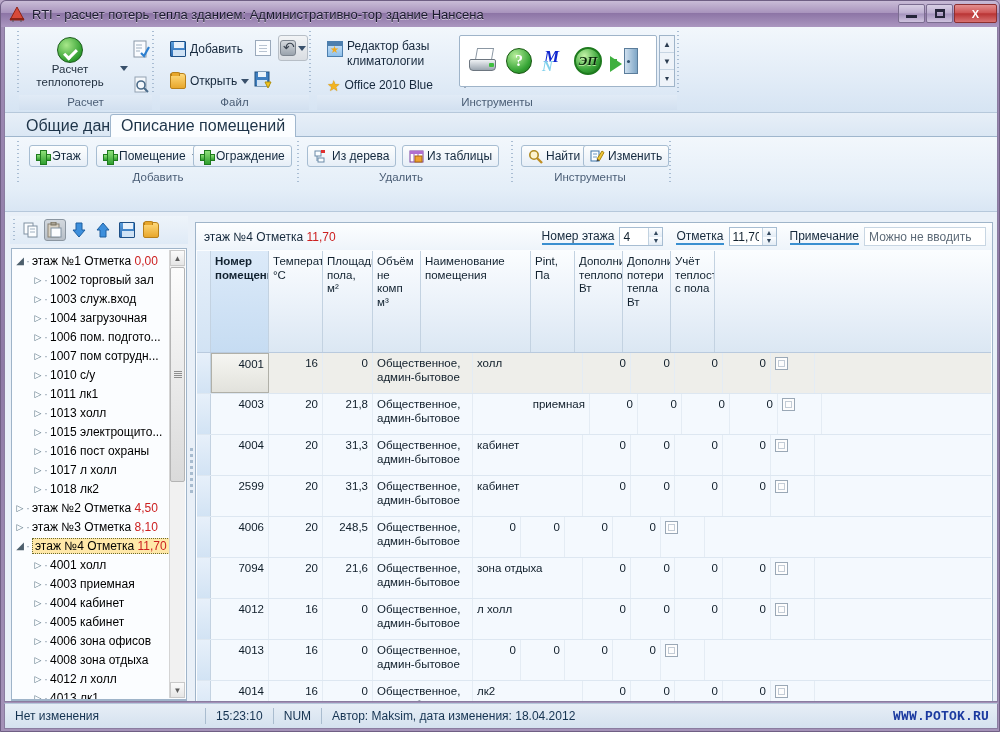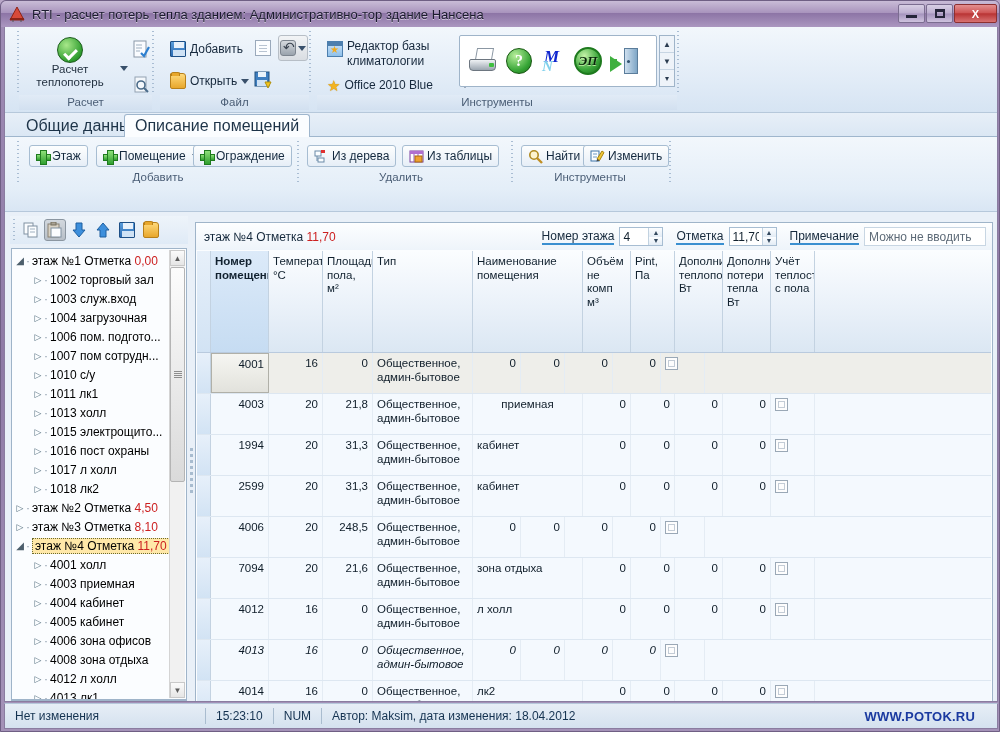--- a/index.html
+++ b/index.html
@@ -249,22 +249,22 @@
   .chk { width:13px; height:13px; border:1px solid #9aa8b6; background:#fdfdfd;
     display:inline-block; }
   .chk i { display:block; width:7px; height:7px; margin:2px; border:1px solid #c3ccd6; }
   
   .statusbar { position:absolute; left:3px; top:702px; width:994px; height:26px;
     background:linear-gradient(to bottom,#e7eef6,#d4e1ef);
     border:1px solid #8a7ca0; border-top:1px solid #b6c8db;
     display:flex; align-items:center; font-size:12px; color:#143250; }
   .statusbar .seg { padding:0 10px; height:20px; display:flex; align-items:center; }
   .vsep { width:1px; height:16px; background:#a9bccf; }
-  .potok { margin-left:auto; margin-right:22px; color:#1b3aa0; font-weight:bold;
-    font-size:13px; letter-spacing:.2px; }
+  .potok { margin-left:auto; margin-right:8px; color:#1b3aa0; font-weight:bold;
+    font-size:13px; letter-spacing:.2px;font-family:Liberation Mono, monospace; }
 </style>
 </head>
 <body>
 
 <div class="window">
 
   <div class="titlebar">
     <div class="title-icon">
       <svg width="18" height="18" viewBox="0 0 18 18">
         <polygon points="9,2 16,15 2,15" fill="#d84a3a" stroke="#8d2418" stroke-width="1"></polygon>
@@ -388,21 +388,21 @@
           <div>▼</div>
           <div>▾</div>
         </div>
 
         <div class="rgroup-label" style="left:2px; right:2px;">Инструменты</div>
       </div>
     </div>
 
     <div class="tabstrip">
       <div class="tab" style="left:10px;">Общие данные</div>
-      <div class="tab active" style="left:119px;">Описание помещений</div>
+      <div class="tab active" style="left:105px;">Описание помещений</div>
     </div>
 
     <div class="toolbar2">
       <div class="dotsep" style="left:12px; top:4px; height:44px;"></div>
       <div class="tbtn" style="left:24px; top:8px;">
         <span class="plus"></span>
         <span>Этаж</span>
       </div>
       <div class="tbtn" style="left:91px; top:8px;">
         <span class="plus"></span>
@@ -673,57 +673,57 @@
           <span class="plainbox" style="width:122px;">Можно не вводить</span>
         </div>
       </div>
 
       <div class="grid">
         <div class="gridhdr" id="grid-header">
             <div class="rowhdr"></div>
             <div class="cell firstsel" style="width: 58px; flex: 0 0 auto;">Номер помещения</div>
             <div class="cell" style="width: 54px; flex: 0 0 auto;">Температура, °С</div>
             <div class="cell" style="width: 50px; flex: 0 0 auto;">Площадь пола, м²</div>
-            <div class="cell" style="width: 100px; flex: 0 0 auto;">Тип</div>
+            <div class="cell" style="width: 48px; flex: 0 0 auto;">Объём не комп м³</div>
             <div class="cell" style="width: 110px; flex: 0 0 auto;">Наименование помещения</div>
-            <div class="cell" style="width: 48px; flex: 0 0 auto;">Объём не комп м³</div>
             <div class="cell" style="width: 44px; flex: 0 0 auto;">Pint, Па</div>
             <div class="cell" style="width: 48px; flex: 0 0 auto;">Дополнительные теплопоступления Вт</div>
             <div class="cell" style="width: 48px; flex: 0 0 auto;">Дополнительные потери тепла Вт</div>
             <div class="cell" style="width: 44px; flex: 0 0 auto;">Учёт теплоступлений с пола</div>
           </div>
         <div id="grid-rows">
             <div class="gridrow selected" style="height: 41px;">
               <div class="rowhdr"></div>
               <div class="cell c-num" style="width: 58px; flex: 0 0 auto; text-align: right;">4001</div>
               <div class="cell" style="width: 54px; flex: 0 0 auto; text-align: right;">16</div>
               <div class="cell" style="width: 50px; flex: 0 0 auto; text-align: right;">0</div>
               <div class="cell" style="width: 100px; flex: 0 0 auto; text-align: left;">Общественное, админ-бытовое</div>
+              <div class="cell" style="width: 110px; flex: 0 0 auto; text-align: left;">холл</div>
               <div class="cell" style="width: 48px; flex: 0 0 auto; text-align: right;">0</div>
               <div class="cell" style="width: 44px; flex: 0 0 auto; text-align: right;">0</div>
               <div class="cell" style="width: 48px; flex: 0 0 auto; text-align: right;">0</div>
               <div class="cell" style="width: 48px; flex: 0 0 auto; text-align: right;">0</div>
               <div class="cell" style="width: 44px; flex: 0 0 auto; text-align: left; padding-top: 4px;"><span class="chk"><i></i></span></div>
             </div>
             <div class="gridrow" style="height: 41px;">
               <div class="rowhdr"></div>
               <div class="cell" style="width: 58px; flex: 0 0 auto; text-align: right;">4003</div>
               <div class="cell" style="width: 54px; flex: 0 0 auto; text-align: right;">20</div>
               <div class="cell" style="width: 50px; flex: 0 0 auto; text-align: right;">21,8</div>
               <div class="cell" style="width: 100px; flex: 0 0 auto; text-align: left;">Общественное, админ-бытовое</div>
-              <div class="cell" style="width: 110px; flex: 0 0 auto; text-align: center;">приемная</div>
+              <div class="cell" style="width: 110px; flex: 0 0 auto; text-align: right; margin-left: 7px;">приемная</div>
               <div class="cell" style="width: 48px; flex: 0 0 auto; text-align: right;">0</div>
               <div class="cell" style="width: 44px; flex: 0 0 auto; text-align: right;">0</div>
               <div class="cell" style="width: 48px; flex: 0 0 auto; text-align: right;">0</div>
               <div class="cell" style="width: 48px; flex: 0 0 auto; text-align: right;">0</div>
               <div class="cell" style="width: 44px; flex: 0 0 auto; text-align: left; padding-top: 4px;"><span class="chk"><i></i></span></div>
             </div>
             <div class="gridrow" style="height: 41px;">
               <div class="rowhdr"></div>
-              <div class="cell" style="width: 58px; flex: 0 0 auto; text-align: right;">1994</div>
+              <div class="cell" style="width: 58px; flex: 0 0 auto; text-align: right;">4004</div>
               <div class="cell" style="width: 54px; flex: 0 0 auto; text-align: right;">20</div>
               <div class="cell" style="width: 50px; flex: 0 0 auto; text-align: right;">31,3</div>
               <div class="cell" style="width: 100px; flex: 0 0 auto; text-align: left;">Общественное, админ-бытовое</div>
               <div class="cell" style="width: 110px; flex: 0 0 auto; text-align: left;">кабинет</div>
               <div class="cell" style="width: 48px; flex: 0 0 auto; text-align: right;">0</div>
               <div class="cell" style="width: 44px; flex: 0 0 auto; text-align: right;">0</div>
               <div class="cell" style="width: 48px; flex: 0 0 auto; text-align: right;">0</div>
               <div class="cell" style="width: 48px; flex: 0 0 auto; text-align: right;">0</div>
               <div class="cell" style="width: 44px; flex: 0 0 auto; text-align: left; padding-top: 4px;"><span class="chk"><i></i></span></div>
             </div>
@@ -771,21 +771,21 @@
               <div class="cell" style="width: 54px; flex: 0 0 auto; text-align: right;">16</div>
               <div class="cell" style="width: 50px; flex: 0 0 auto; text-align: right;">0</div>
               <div class="cell" style="width: 100px; flex: 0 0 auto; text-align: left;">Общественное, админ-бытовое</div>
               <div class="cell" style="width: 110px; flex: 0 0 auto; text-align: left;">л холл</div>
               <div class="cell" style="width: 48px; flex: 0 0 auto; text-align: right;">0</div>
               <div class="cell" style="width: 44px; flex: 0 0 auto; text-align: right;">0</div>
               <div class="cell" style="width: 48px; flex: 0 0 auto; text-align: right;">0</div>
               <div class="cell" style="width: 48px; flex: 0 0 auto; text-align: right;">0</div>
               <div class="cell" style="width: 44px; flex: 0 0 auto; text-align: left; padding-top: 4px;"><span class="chk"><i></i></span></div>
             </div>
-            <div class="gridrow" style="height: 41px; font-style: italic;">
+            <div class="gridrow" style="height: 41px;">
               <div class="rowhdr"></div>
               <div class="cell" style="width: 58px; flex: 0 0 auto; text-align: right;">4013</div>
               <div class="cell" style="width: 54px; flex: 0 0 auto; text-align: right;">16</div>
               <div class="cell" style="width: 50px; flex: 0 0 auto; text-align: right;">0</div>
               <div class="cell" style="width: 100px; flex: 0 0 auto; text-align: left;">Общественное, админ-бытовое</div>
               <div class="cell" style="width: 48px; flex: 0 0 auto; text-align: right;">0</div>
               <div class="cell" style="width: 44px; flex: 0 0 auto; text-align: right;">0</div>
               <div class="cell" style="width: 48px; flex: 0 0 auto; text-align: right;">0</div>
               <div class="cell" style="width: 48px; flex: 0 0 auto; text-align: right;">0</div>
               <div class="cell" style="width: 44px; flex: 0 0 auto; text-align: left; padding-top: 4px;"><span class="chk"><i></i></span></div>

